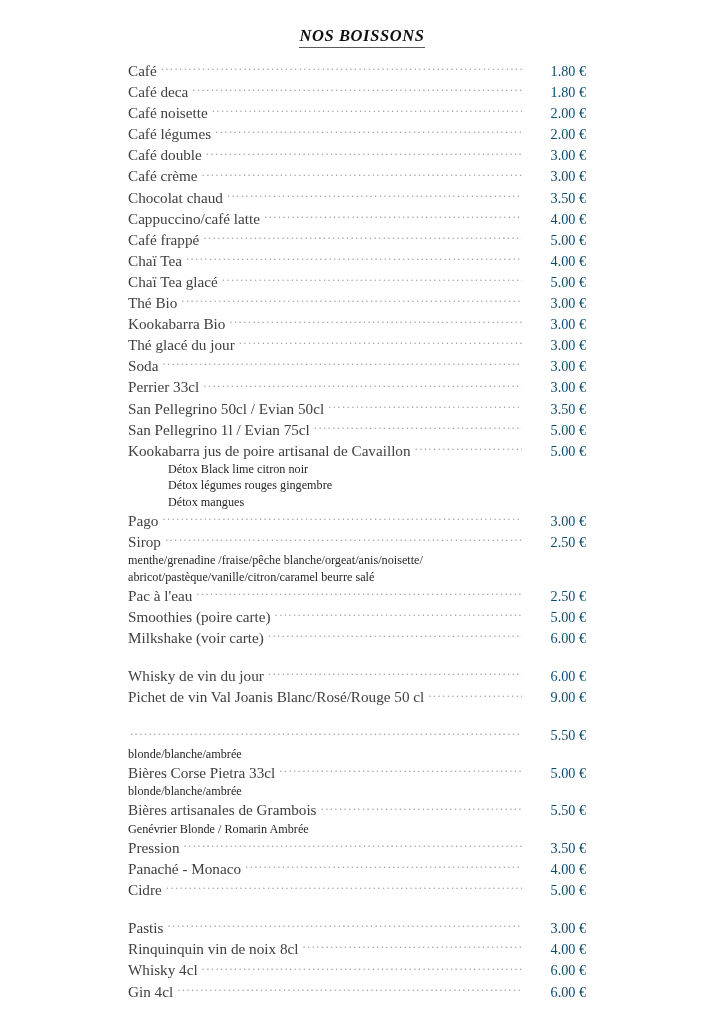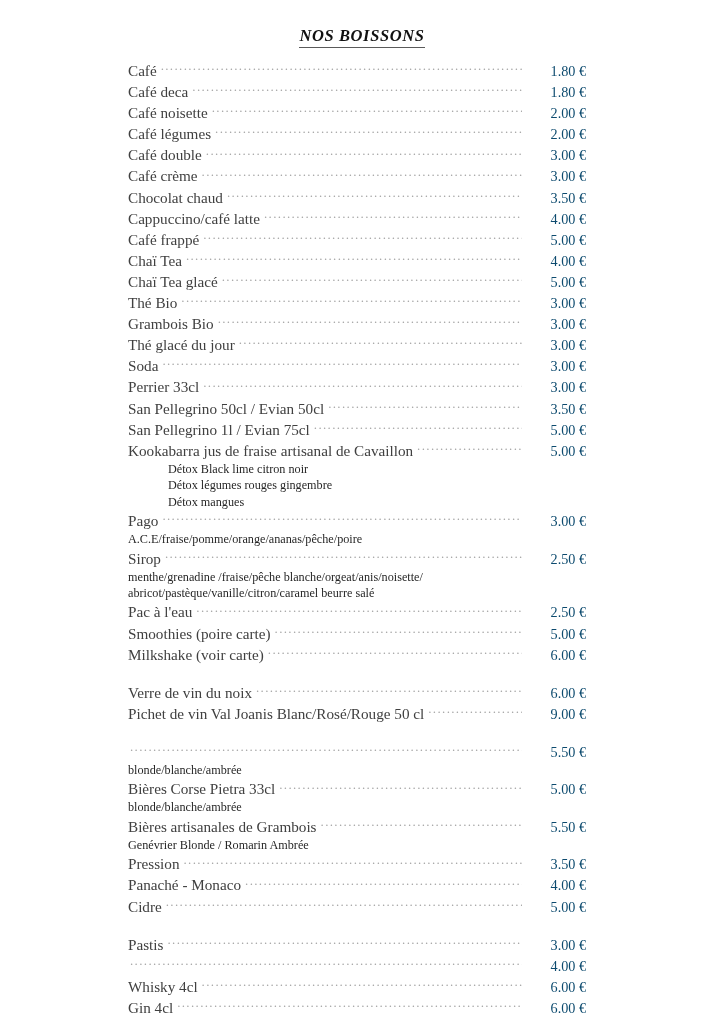--- a/index.html
+++ b/index.html
@@ -168,21 +168,21 @@
           <span class="item-name">Chaï Tea glacé</span>
           <span class="leader"></span>
           <span class="item-price">5.00 €</span>
         </div>
         <div class="item">
           <span class="item-name">Thé  Bio</span>
           <span class="leader"></span>
           <span class="item-price">3.00 €</span>
         </div>
         <div class="item">
-          <span class="item-name">Grambois Bio</span>
+          <span class="item-name">Kookabarra Bio</span>
           <span class="leader"></span>
           <span class="item-price">3.00 €</span>
         </div>
         <div class="item">
           <span class="item-name">Thé glacé du jour</span>
           <span class="leader"></span>
           <span class="item-price">3.00 €</span>
         </div>
         <div class="item">
           <span class="item-name">Soda</span>
@@ -198,33 +198,32 @@
           <span class="item-name">San Pellegrino 50cl / Evian 50cl</span>
           <span class="leader"></span>
           <span class="item-price">3.50 €</span>
         </div>
         <div class="item">
           <span class="item-name">San Pellegrino 1l / Evian 75cl</span>
           <span class="leader"></span>
           <span class="item-price">5.00 €</span>
         </div>
         <div class="item">
-          <span class="item-name">Kookabarra jus de fraise artisanal de Cavaillon</span>
+          <span class="item-name">Kookabarra jus de poire artisanal de Cavaillon</span>
           <span class="leader"></span>
           <span class="item-price">5.00 €</span>
         </div>
         <div class="subline indent-lg">Détox Black lime citron noir</div>
         <div class="subline indent-lg">Détox légumes rouges gingembre</div>
         <div class="subline indent-lg">Détox mangues</div>
         <div class="item">
           <span class="item-name">Pago</span>
           <span class="leader"></span>
           <span class="item-price">3.00 €</span>
         </div>
-        <div class="subline flush">A.C.E/fraise/pomme/orange/ananas/pêche/poire</div>
         <div class="item">
           <span class="item-name">Sirop</span>
           <span class="leader"></span>
           <span class="item-price">2.50 €</span>
         </div>
         <div class="subline flush">menthe/grenadine /fraise/pêche blanche/orgeat/anis/noisette/</div>
         <div class="subline flush">abricot/pastèque/vanille/citron/caramel beurre salé</div>
         <div class="item">
           <span class="item-name">Pac à l'eau</span>
           <span class="leader"></span>
@@ -237,21 +236,21 @@
         </div>
         <div class="item">
           <span class="item-name">Milkshake (voir carte)</span>
           <span class="leader"></span>
           <span class="item-price">6.00 €</span>
         </div>
       </div>
       <div class="spacer"></div>
       <div>
         <div class="item">
-          <span class="item-name">Verre de vin  du noix</span>
+          <span class="item-name">Whisky de vin  du jour</span>
           <span class="leader"></span>
           <span class="item-price">6.00 €</span>
         </div>
         <div class="item">
           <span class="item-name">Pichet de vin Val Joanis Blanc/Rosé/Rouge 50 cl</span>
           <span class="leader"></span>
           <span class="item-price">9.00 €</span>
         </div>
       </div>
       <div class="spacer"></div>
@@ -290,20 +289,21 @@
         </div>
       </div>
       <div class="spacer"></div>
       <div>
         <div class="item">
           <span class="item-name">Pastis</span>
           <span class="leader"></span>
           <span class="item-price">3.00 €</span>
         </div>
         <div class="item">
+          <span class="item-name">Rinquinquin vin de noix 8cl</span>
           <span class="leader"></span>
           <span class="item-price">4.00 €</span>
         </div>
         <div class="item">
           <span class="item-name">Whisky 4cl</span>
           <span class="leader"></span>
           <span class="item-price">6.00 €</span>
         </div>
         <div class="item">
           <span class="item-name">Gin 4cl</span>

